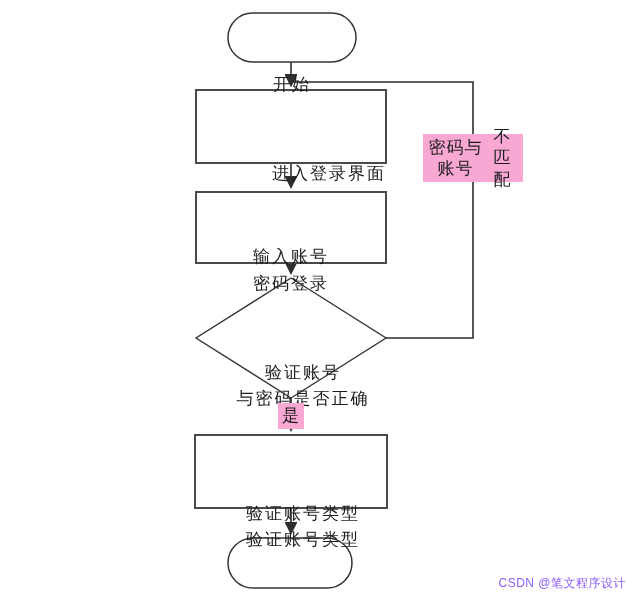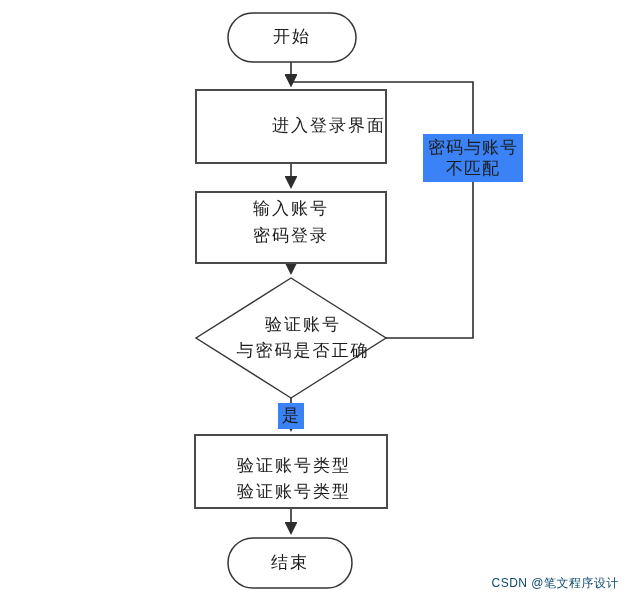--- a/index.html
+++ b/index.html
@@ -18,43 +18,44 @@
     display: flex;
     flex-direction: column;
     align-items: center;
     justify-content: center;
     text-align: center;
     font-size: 17px;
     letter-spacing: 2px;
     line-height: 1.55;
     color: #1c1c1c;
     pointer-events: none;
+    margin-top: 48px;
   }
   .edge-label {
     position: absolute;
     display: flex;
-    flex-direction: column;
+    flex-direction: row;
     align-items: center;
     justify-content: center;
     text-align: center;
     font-size: 17px;
     letter-spacing: 1px;
     line-height: 1.25;
     color: #1c1c1c;
-    background: #3b82f6;
+    background: #f9a8d4;
     padding: 1px 3px;
   }
   .watermark {
     position: absolute;
-    right: 7px;
+    right: 0;
     bottom: 7px;
     font-family: "Liberation Sans", "DejaVu Sans", sans-serif;
     font-size: 12px;
     letter-spacing: 0.5px;
-    color: #0c4a6e;
+    color: #8b5cf6;
   }
 </style>
 </head>
 <body>
 
 <div class="stage">
 
   <svg width="626" height="599" viewBox="0 0 626 599">
     <defs>
       <marker id="arrow" viewBox="0 0 10 10" refX="8.5" refY="5" markerWidth="8" markerHeight="8" orient="auto-start-reverse">
@@ -88,21 +89,21 @@
   <div class="node-label" style="left:196px; top:192px; width:190px; height:61px;">
     <span>输入账号</span>
     <span>密码登录</span>
   </div>
 
   <div class="node-label" style="left:208px; top:278px; width:190px; height:120px;">
     <span>验证账号</span>
     <span>与密码是否正确</span>
   </div>
 
-  <div class="node-label" style="left:178px; top:435px; width:192px; height:88px;padding-left:40px;">
+  <div class="node-label" style="left:187px; top:435px; width:192px; height:88px;padding-left:40px;">
     <span>验证账号类型</span>
     <span>验证账号类型</span>
   </div>
 
   <div class="node-label" style="left:228px; top:538px; width:124px; height:50px;">
     <span>结束</span>
   </div>
 
   <div class="edge-label" style="left:278px; top:403px; width:26px; height:26px;">
     <span>是</span>

